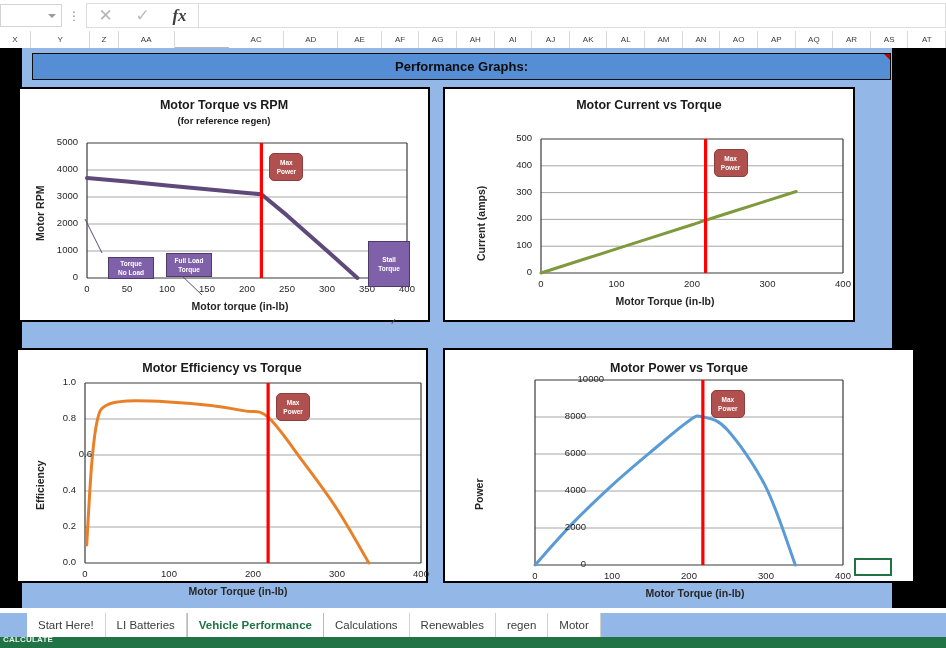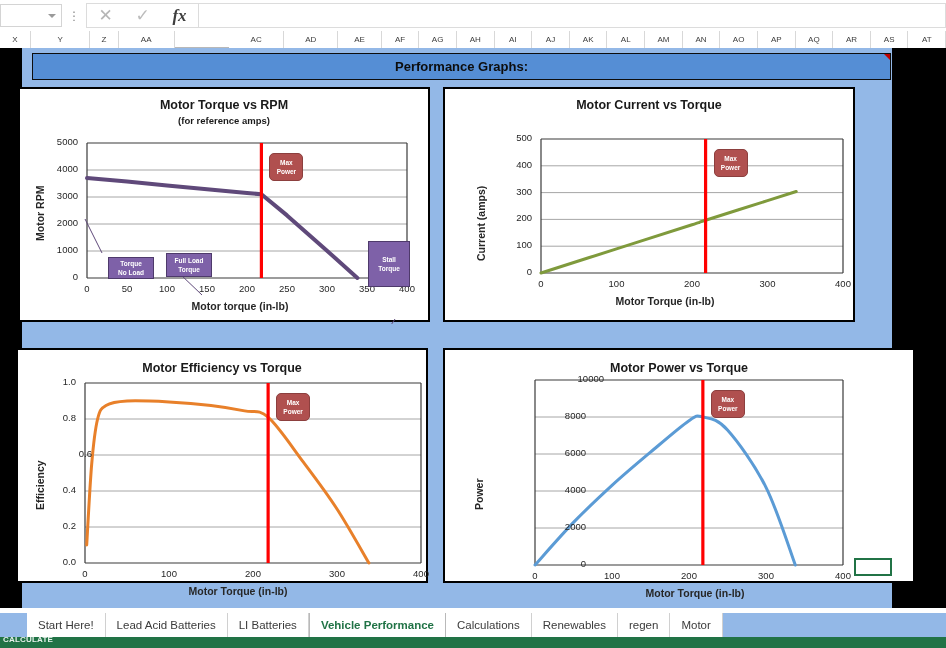--- a/index.html
+++ b/index.html
@@ -141,21 +141,21 @@
   <div class="black-right"></div>
 
   <div class="banner">
     <span class="banner-text">Performance Graphs:</span>
     <span class="cmt-flag"></span>
   </div>
 
   <div id="charts-layer">
       <div class="chart-box" style="left: 18px; top: 39px; width: 412px; height: 235px;">
         <div class="chart-title" style="position: absolute; left: 0px; right: 0px; top: 9px;">Motor Torque vs RPM</div>
-        <div class="chart-sub" style="position: absolute; left: 0px; right: 0px; top: 26px;">(for reference amps)</div>
+        <div class="chart-sub" style="position: absolute; left: 0px; right: 0px; top: 26px;">(for reference regen)</div>
         <div class="ylab" style="left: 14px; top: 152px;">Motor RPM</div>
         <svg width="412" height="235" style="position: absolute; left: 0px; top: 0px;">
           <line x1="67" x2="387" y1="189" y2="189" stroke="#3a3a3a" stroke-width="1.2"></line>
           <line x1="67" x2="387" y1="162" y2="162" stroke="#9c9c9c" stroke-width="0.9"></line>
           <line x1="67" x2="387" y1="135" y2="135" stroke="#9c9c9c" stroke-width="0.9"></line>
           <line x1="67" x2="387" y1="108" y2="108" stroke="#9c9c9c" stroke-width="0.9"></line>
           <line x1="67" x2="387" y1="81" y2="81" stroke="#9c9c9c" stroke-width="0.9"></line>
           <line x1="67" x2="387" y1="54" y2="54" stroke="#3a3a3a" stroke-width="1.2"></line>
           <line x1="67" y1="54" x2="67" y2="189" stroke="#3a3a3a" stroke-width="1.2"></line>
           <line x1="387" y1="54" x2="387" y2="189" stroke="#3a3a3a" stroke-width="1.2"></line>
@@ -300,23 +300,20 @@
 </div>
 
 <div class="grid-gap"></div>
 
 <div class="tabbar" id="tabbar">
     <div class="tab-lead"></div>
     <div class="tab">
       <span>Start Here!</span>
     </div>
     <div class="tab">
-      <span>Lead Acid Batteries</span>
-    </div>
-    <div class="tab">
       <span>LI Batteries</span>
     </div>
     <div class="tab active">
       <span>Vehicle Performance</span>
     </div>
     <div class="tab">
       <span>Calculations</span>
     </div>
     <div class="tab">
       <span>Renewables</span>

